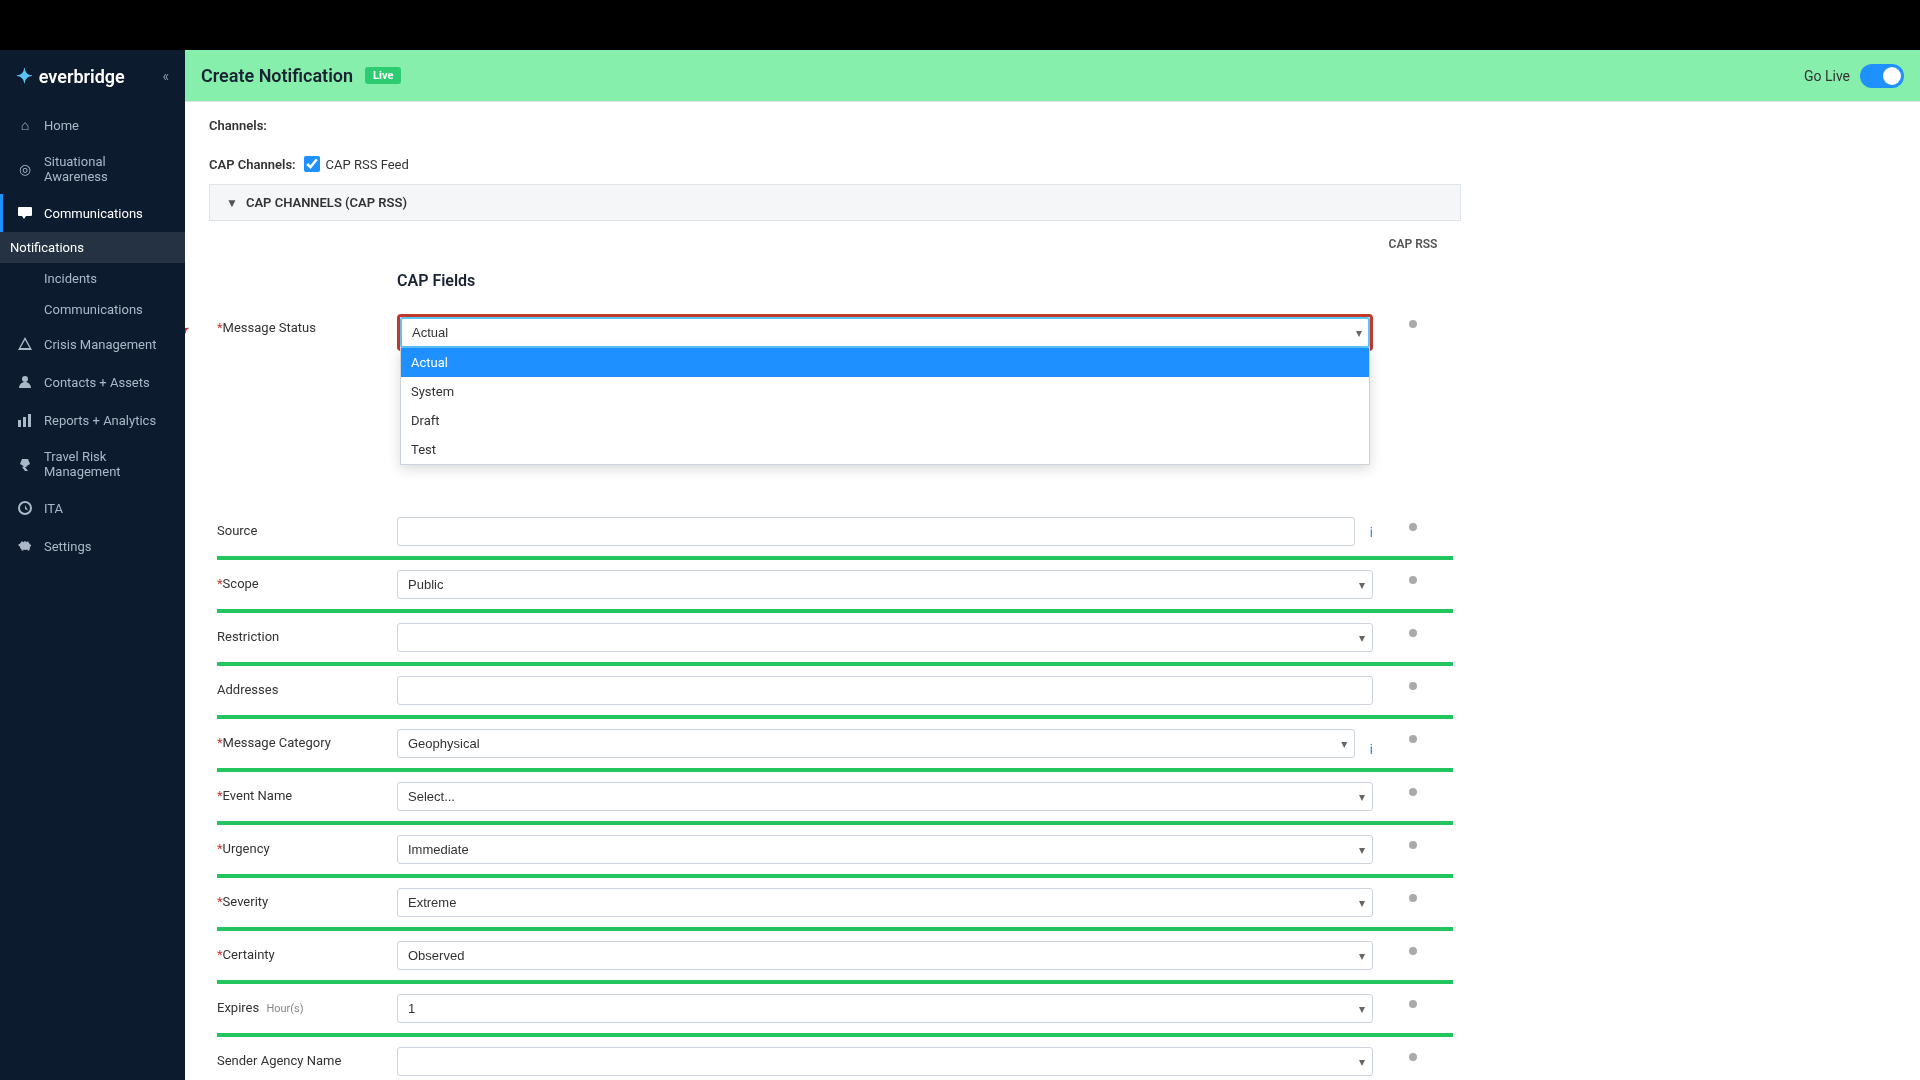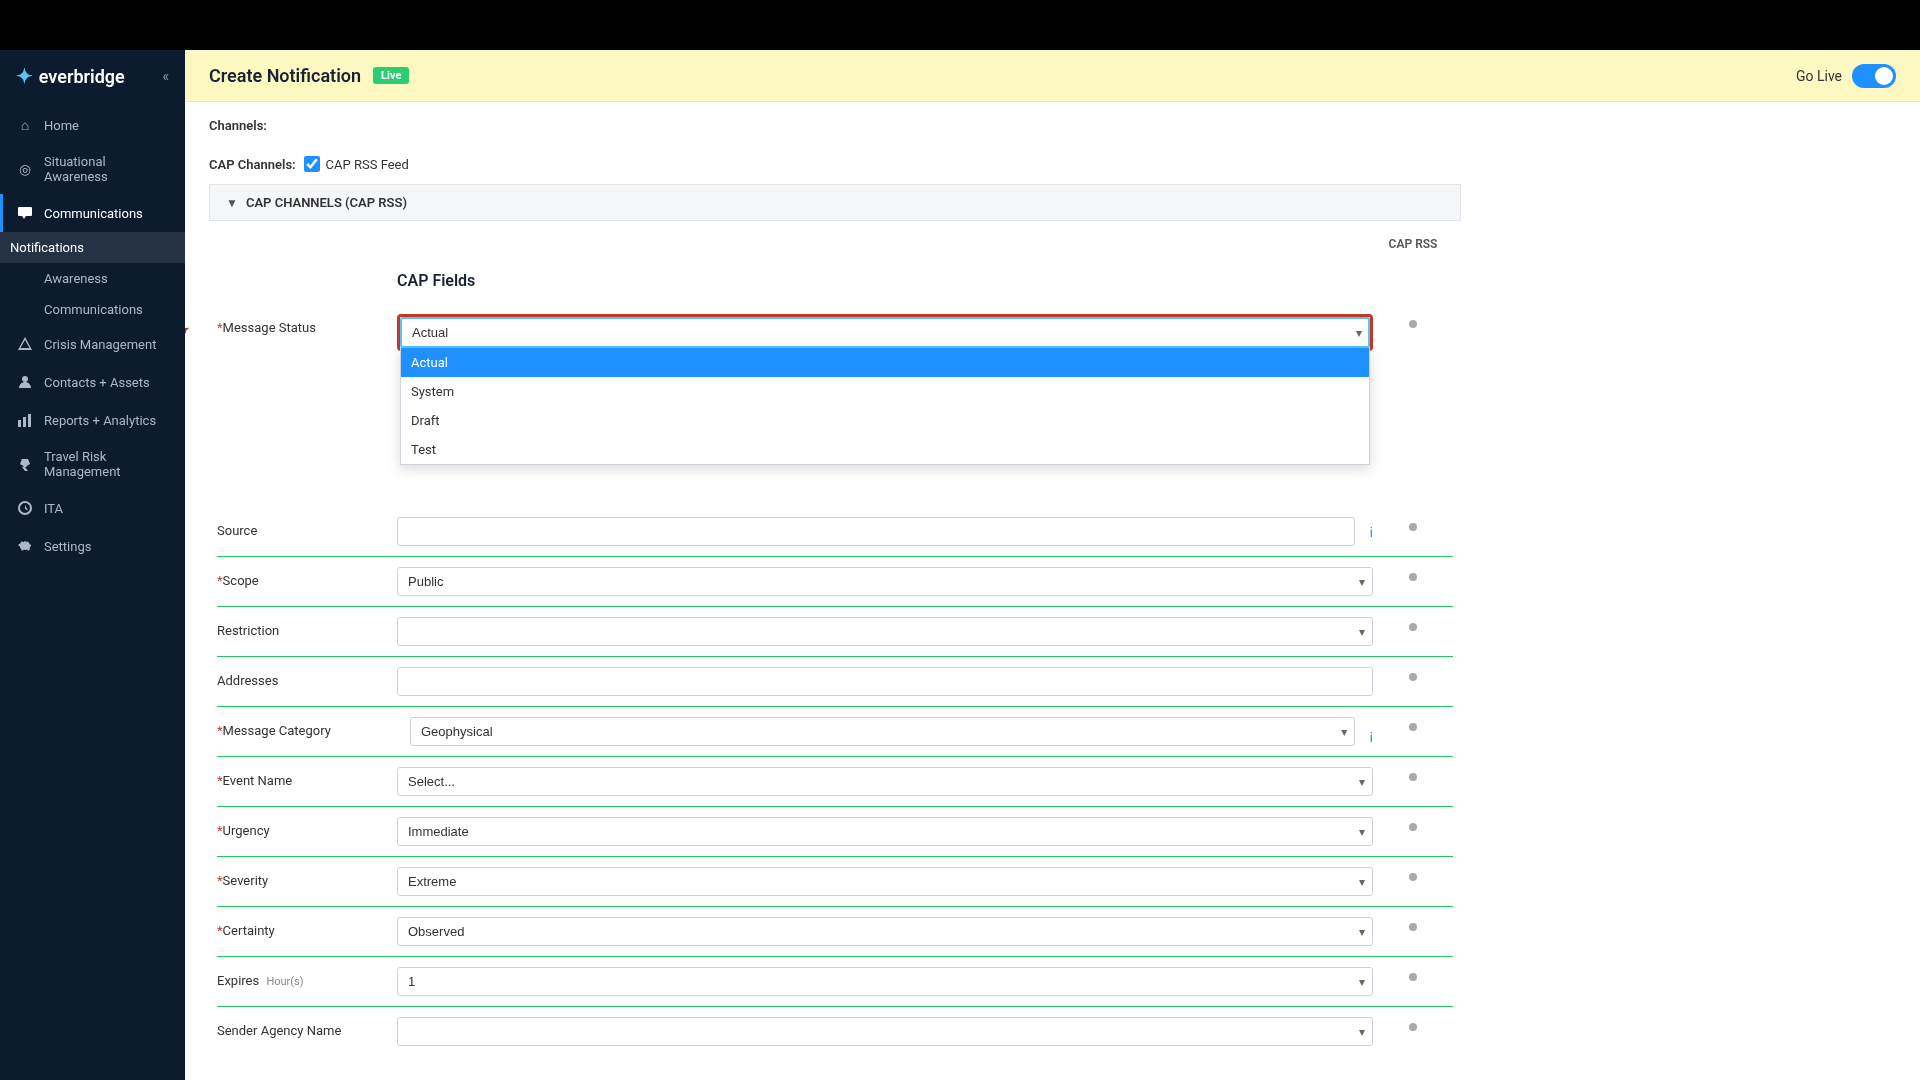--- a/index.html
+++ b/index.html
@@ -99,26 +99,26 @@
 
     .sub-nav-item {
       padding: 8px 16px 8px 44px;
       color: #aab8c8;
       cursor: pointer;
       font-size: 13px;
     }
 
     
     .header {
-      background: #fef9c3;
+      background: #86efac;
       border-bottom: 1px solid #e0e4ea;
       display: flex;
       align-items: center;
       justify-content: space-between;
-      padding: 0 24px;
+      padding: 0 16px;
       height: 52px;
       flex-shrink: 0;
     }
 
     .header-left {
       display: flex;
       align-items: center;
       gap: 12px;
     }
 
@@ -245,21 +245,21 @@
       border: 3px solid #c0392b;
       border-radius: 4px;
       margin-bottom: 1px;
       position: relative;
     }
 
     
     .form-row {
       display: flex;
       align-items: flex-start;
-      border-bottom: 1px solid #22c55e;
+      border-bottom: 4px solid #22c55e;
       padding: 10px 0;
       position: relative;
     }
 
     .form-row:last-child { border-bottom: none; justify-content: center; }
 
     .form-label {
       width: 180px;
       flex-shrink: 0;
       font-size: 13px;
@@ -403,21 +403,21 @@
             </svg>
         </span>
         <span>Communications</span>
       </div>
 
       <div class="sub-nav-item" style="color:#fff; background: rgba(255,255,255,0.1); padding-left: 10px;">
         <span>Notifications</span>
       </div>
 
       <div class="sub-nav-item">
-        <span>Awareness</span>
+        <span>Incidents</span>
       </div>
 
       <div class="sub-nav-item">
         <span>Communications</span>
       </div>
 
       <div class="nav-item">
         <span class="nav-icon">
           <svg width="16" height="16" viewBox="0 0 16 16" fill="currentColor">
               <path d="M8 1L1 14h14L8 1zm0 3l4.5 8h-9L8 4z"></path>
@@ -611,21 +611,21 @@
             <div class="form-control-wrapper">
               <input type="text" class="form-input" value="" style="">
             </div>
             <div class="cap-rss-col">
               <div class="cap-rss-dot"></div>
             </div>
           </div>
 
           <div class="form-row">
             <div class="form-label"><span style="color:#c0392b;">*</span>Message Category</div>
-            <div class="form-control-wrapper" style="display:flex; align-items:flex-end; gap:6px;margin-left:13px;">
+            <div class="form-control-wrapper" style="display:flex; align-items:flex-end; gap:6px;">
               <div style="flex:1; position:relative;">
                 <select class="form-select">
                   <option>Geophysical</option>
                 </select>
                 <span class="select-arrow">▾</span>
               </div>
               <span class="info-icon">ℹ</span>
             </div>
             <div class="cap-rss-col">
               <div class="cap-rss-dot"></div>

